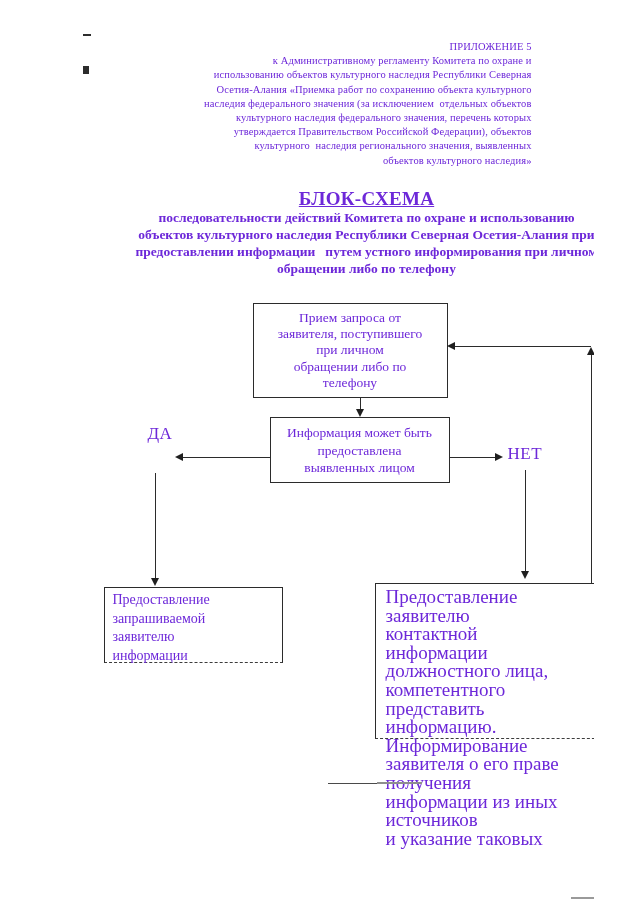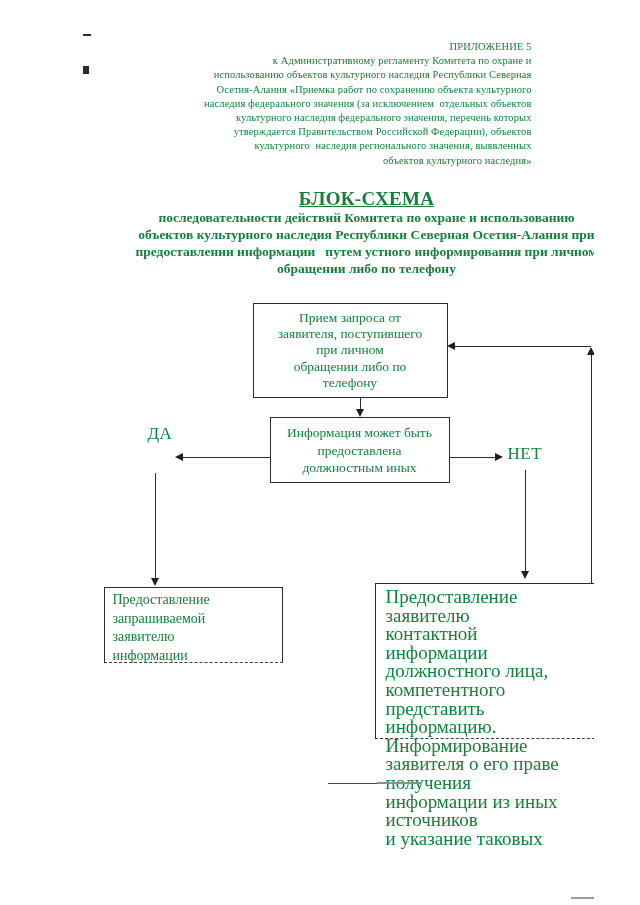--- a/index.html
+++ b/index.html
@@ -1,20 +1,20 @@
 <!DOCTYPE html>
 <html lang="ru"><head>
 <meta charset="utf-8">
 <style>
   html,body { margin:0; padding:0; background:#ffffff; }
   .page {
     position:relative; width:547px; height:905px; margin:0 auto;
     background:#ffffff; overflow:hidden;
     font-family:"Liberation Serif","DejaVu Serif",serif;
-    color:#15803d;
+    color:#6d28d9;
     -webkit-font-smoothing:antialiased;
   }
   
   .speck { position:absolute; background:#2d2d2d; }
   .speck-1 { left:36px; top:34px; width:8px; height:2px; }
   .speck-2 { left:36px; top:66px; width:6px; height:8px; }
 
   
   .appendix {
     position:absolute; top:40px; right:62px; width:420px;
@@ -116,21 +116,21 @@
   <div class="box box-intake">
       <div>Прием запроса от</div>
       <div>заявителя, поступившего</div>
       <div>при личном</div>
       <div>обращении либо по</div>
       <div>телефону</div>
     </div>
   <div class="box box-decision">
       <div>Информация может быть</div>
       <div>предоставлена</div>
-      <div>должностным иных</div>
+      <div>выявленных лицом</div>
     </div>
   <div class="branch-label label-yes">ДА</div>
   <div class="branch-label label-no">НЕТ</div>
   <div class="box box-yes">
       <div>Предоставление</div>
       <div>запрашиваемой</div>
       <div>заявителю</div>
       <div>информации</div>
     </div>
   <div class="box box-no">

